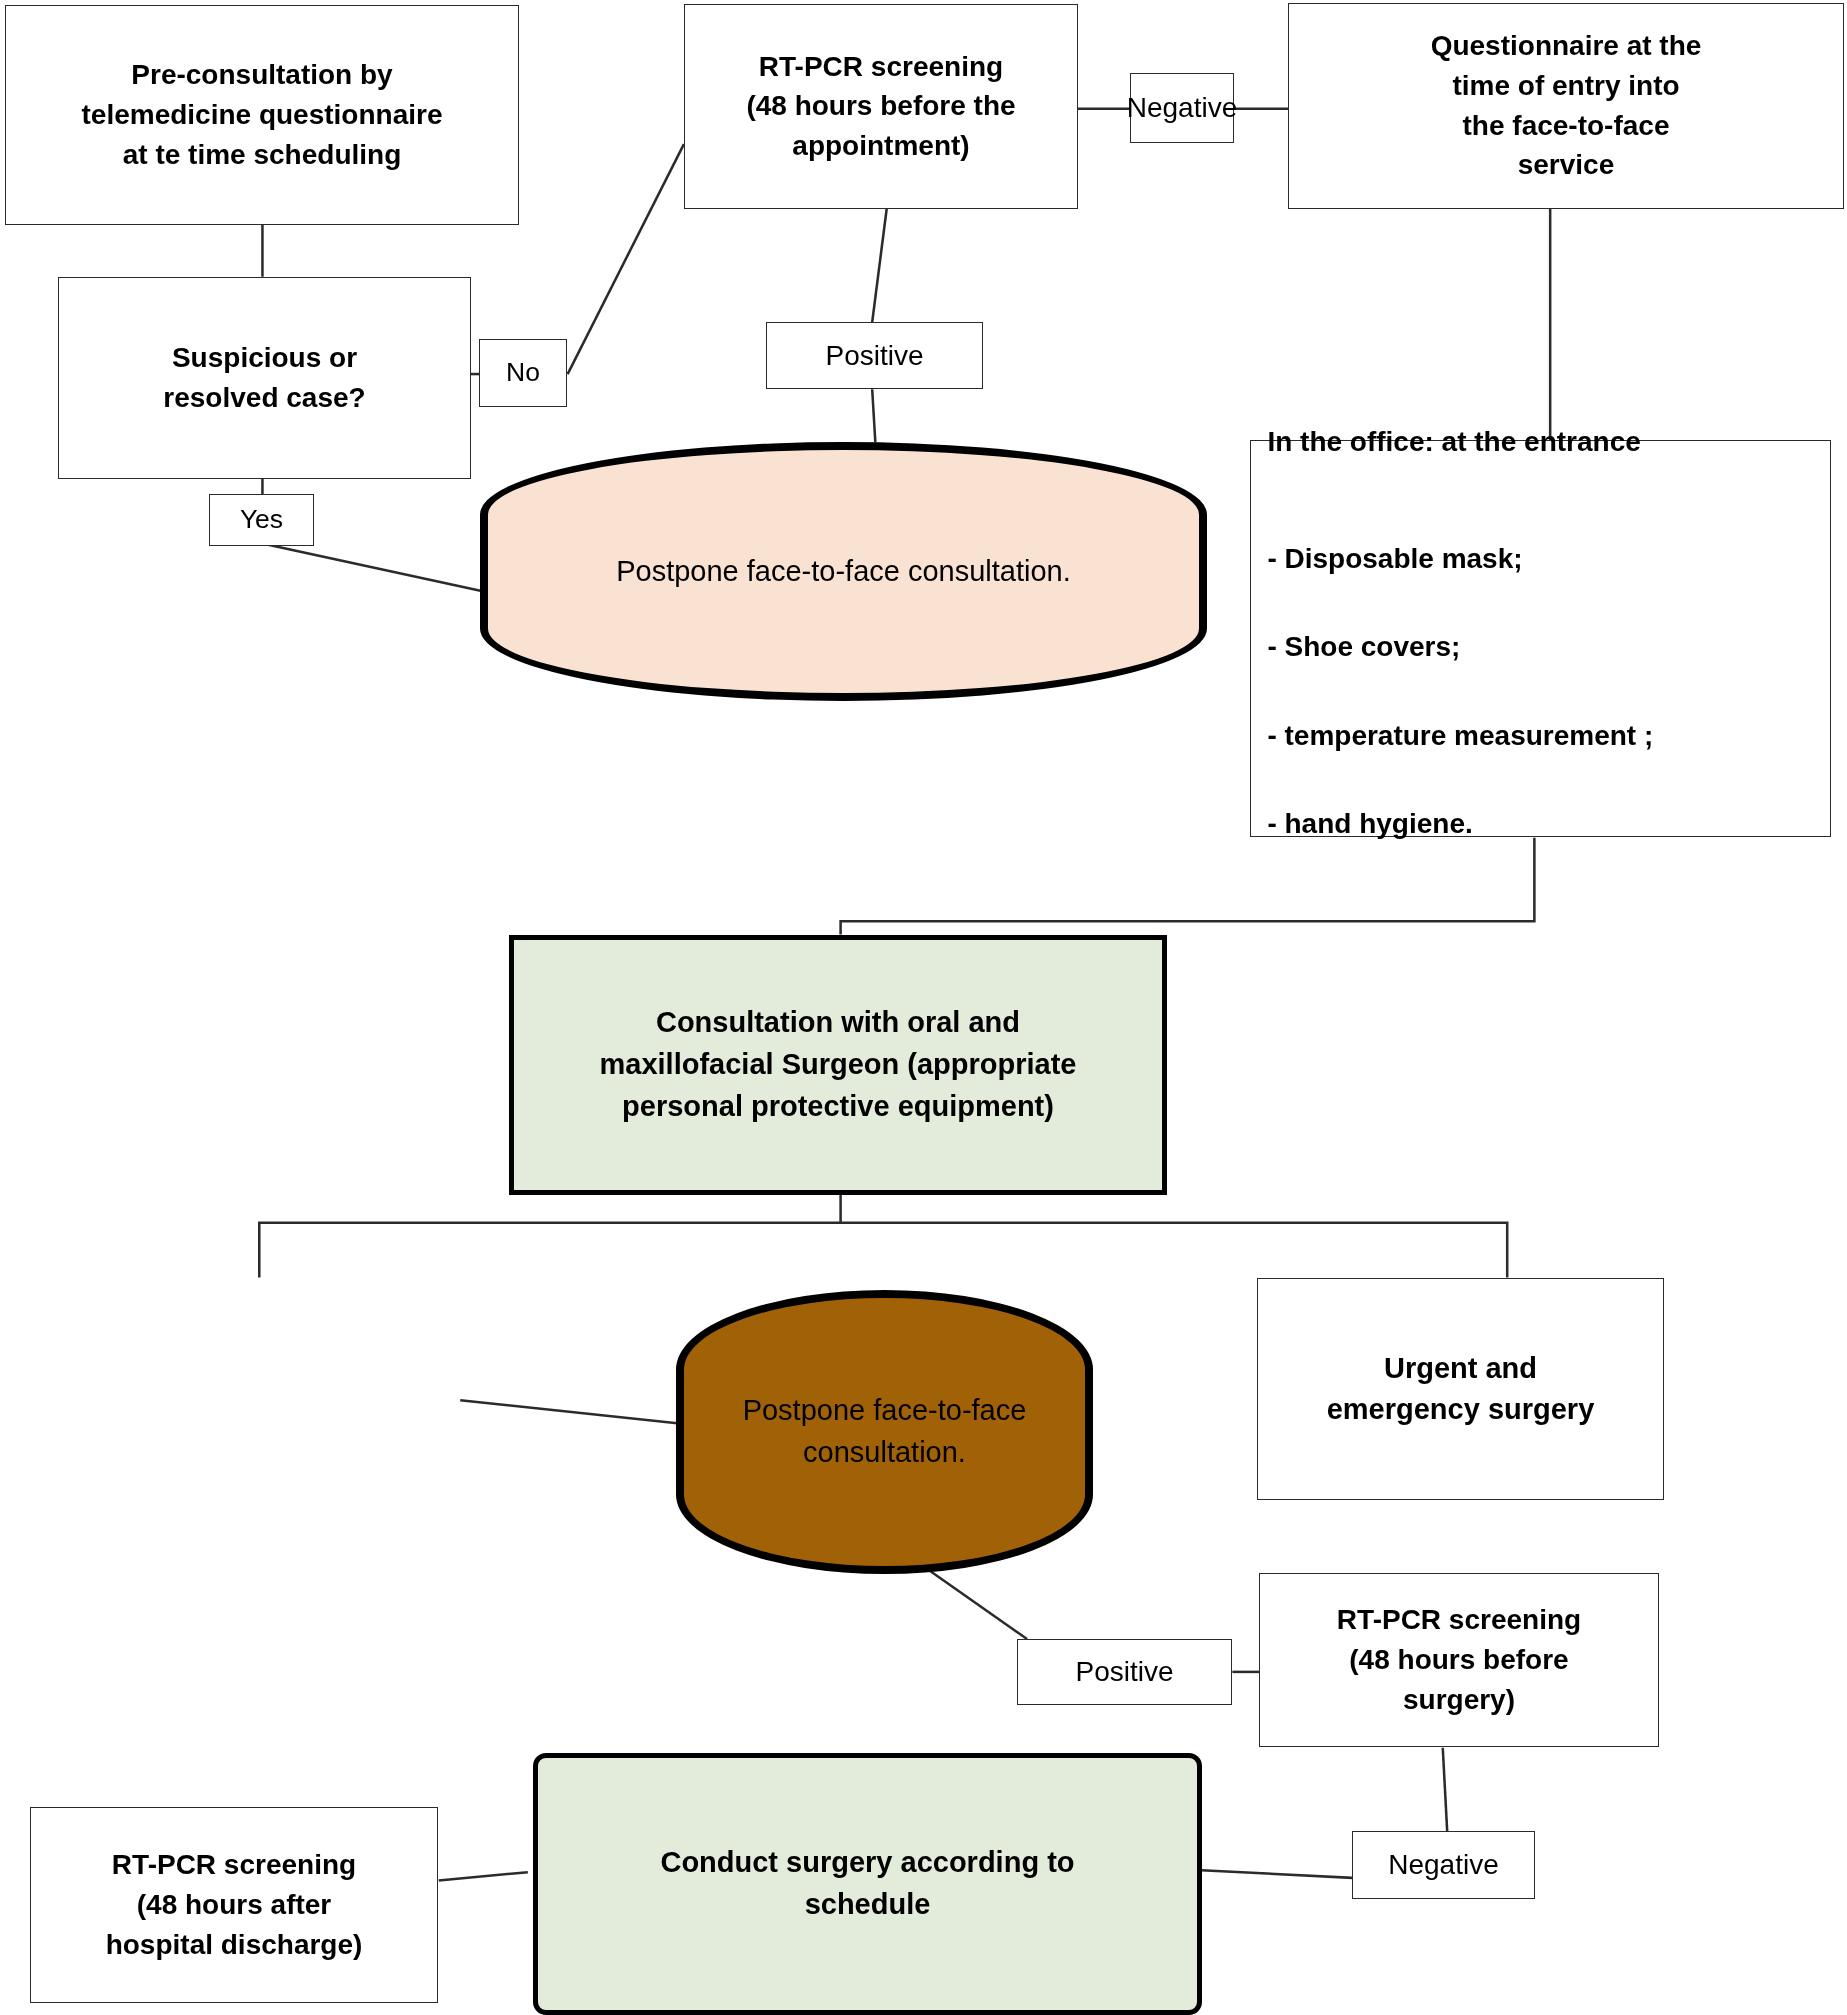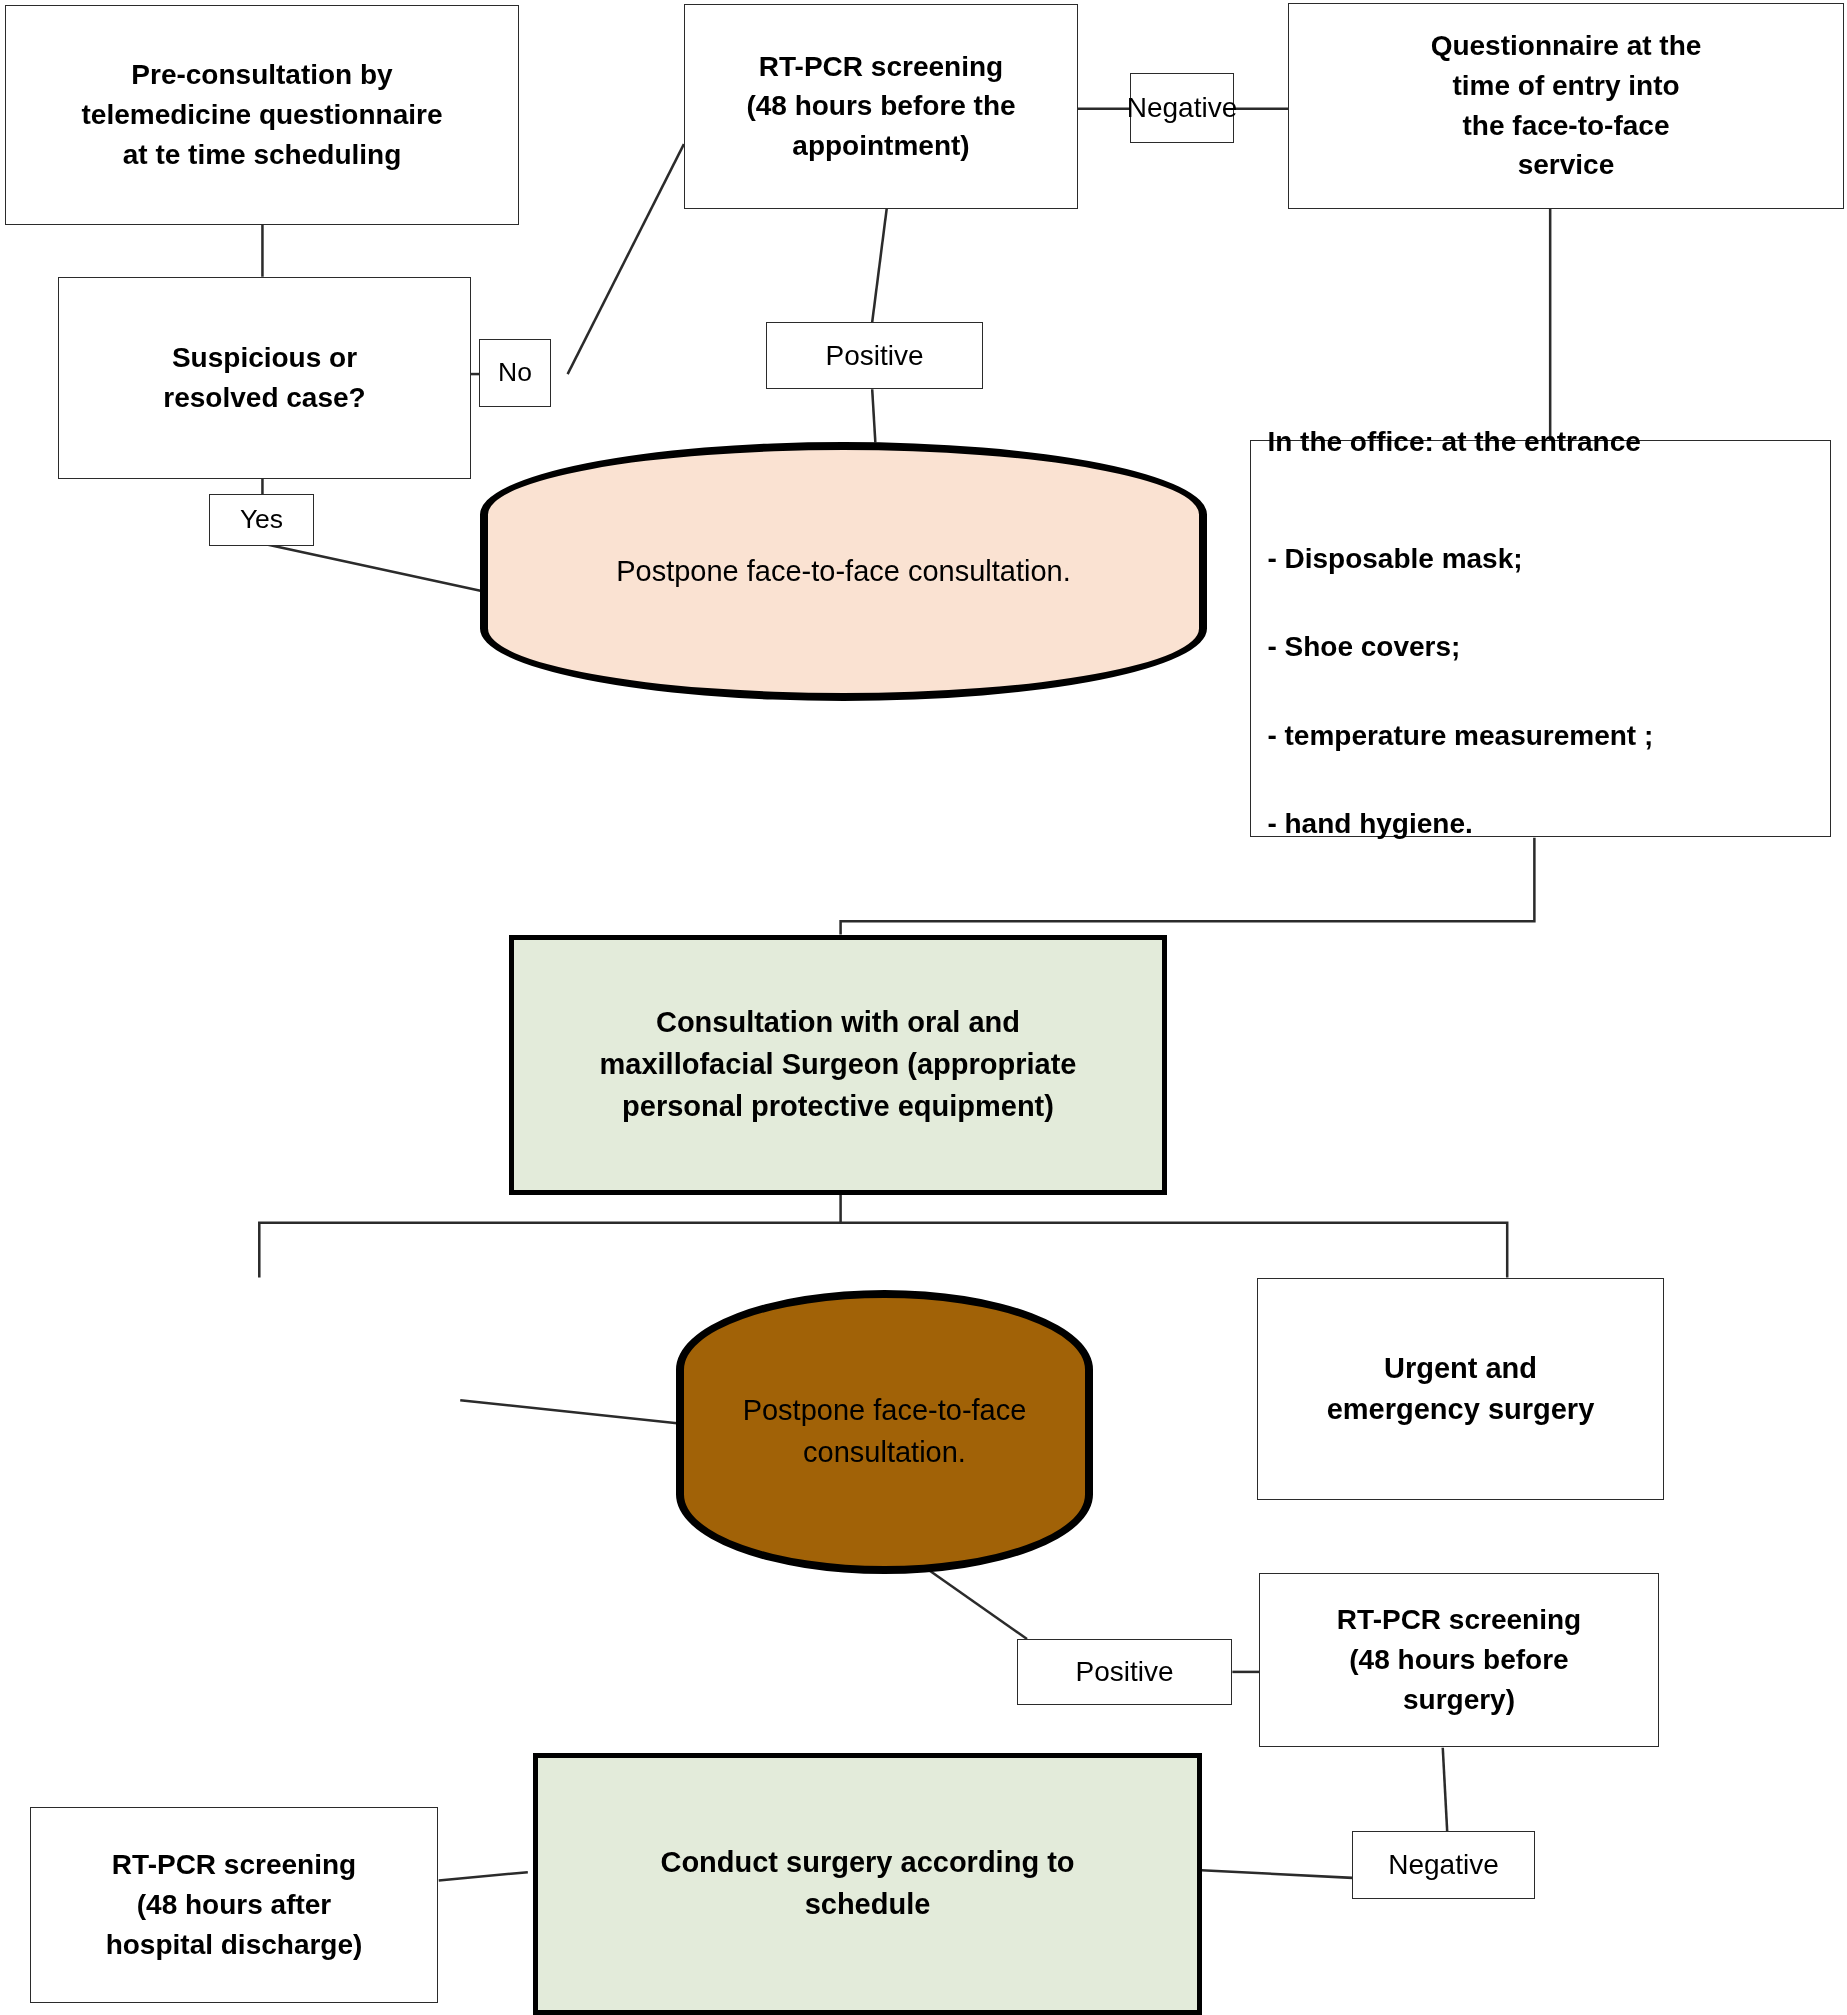--- a/index.html
+++ b/index.html
@@ -124,21 +124,21 @@
     <span class="node-text">Pre-consultation by
 telemedicine questionnaire
 at te time scheduling</span>
   </div>
 
   <div class="node box" style="left:58px; top:277px; width:413px; height:202px; font-size:28px;">
     <span class="node-text">Suspicious or
 resolved case?</span>
   </div>
 
-  <div class="node label-box" style="left:479px; top:339px; width:72px; height:68px; font-size:26.5px;">
+  <div class="node label-box" style="left:479px; top:339px; width:88px; height:68px; font-size:26.5px;">
     <span class="node-text">No</span>
   </div>
 
   <div class="node label-box" style="left:209px; top:494px; width:105px; height:52px; font-size:26.5px;">
     <span class="node-text">Yes</span>
   </div>
 
   <div class="node box" style="left:684px; top:3.8px; width:394px; height:205px; font-size:28px;">
     <span class="node-text">RT-PCR screening
 (48 hours before the
@@ -204,21 +204,21 @@
     <span class="node-text">RT-PCR screening
 (48 hours before
 surgery)</span>
   </div>
 
   <div class="node label-box" style="left:1352px; top:1831px; width:183px; height:68px; font-size:28px;">
     <span class="node-text">Negative</span>
   </div>
 
   <div class="node thick" style="left:533px; top:1753px; width:669px; height:262px; font-size:29px;
-              background:#E3EBDA;">
+              background:#E3EBDA;border-radius:13px;">
     <span class="node-text">Conduct surgery according to
 schedule</span>
   </div>
 
   <div class="node box" style="left:30px; top:1807px; width:408px; height:196px; font-size:28px;">
     <span class="node-text">RT-PCR screening
 (48 hours after
 hospital discharge)</span>
   </div>
 

